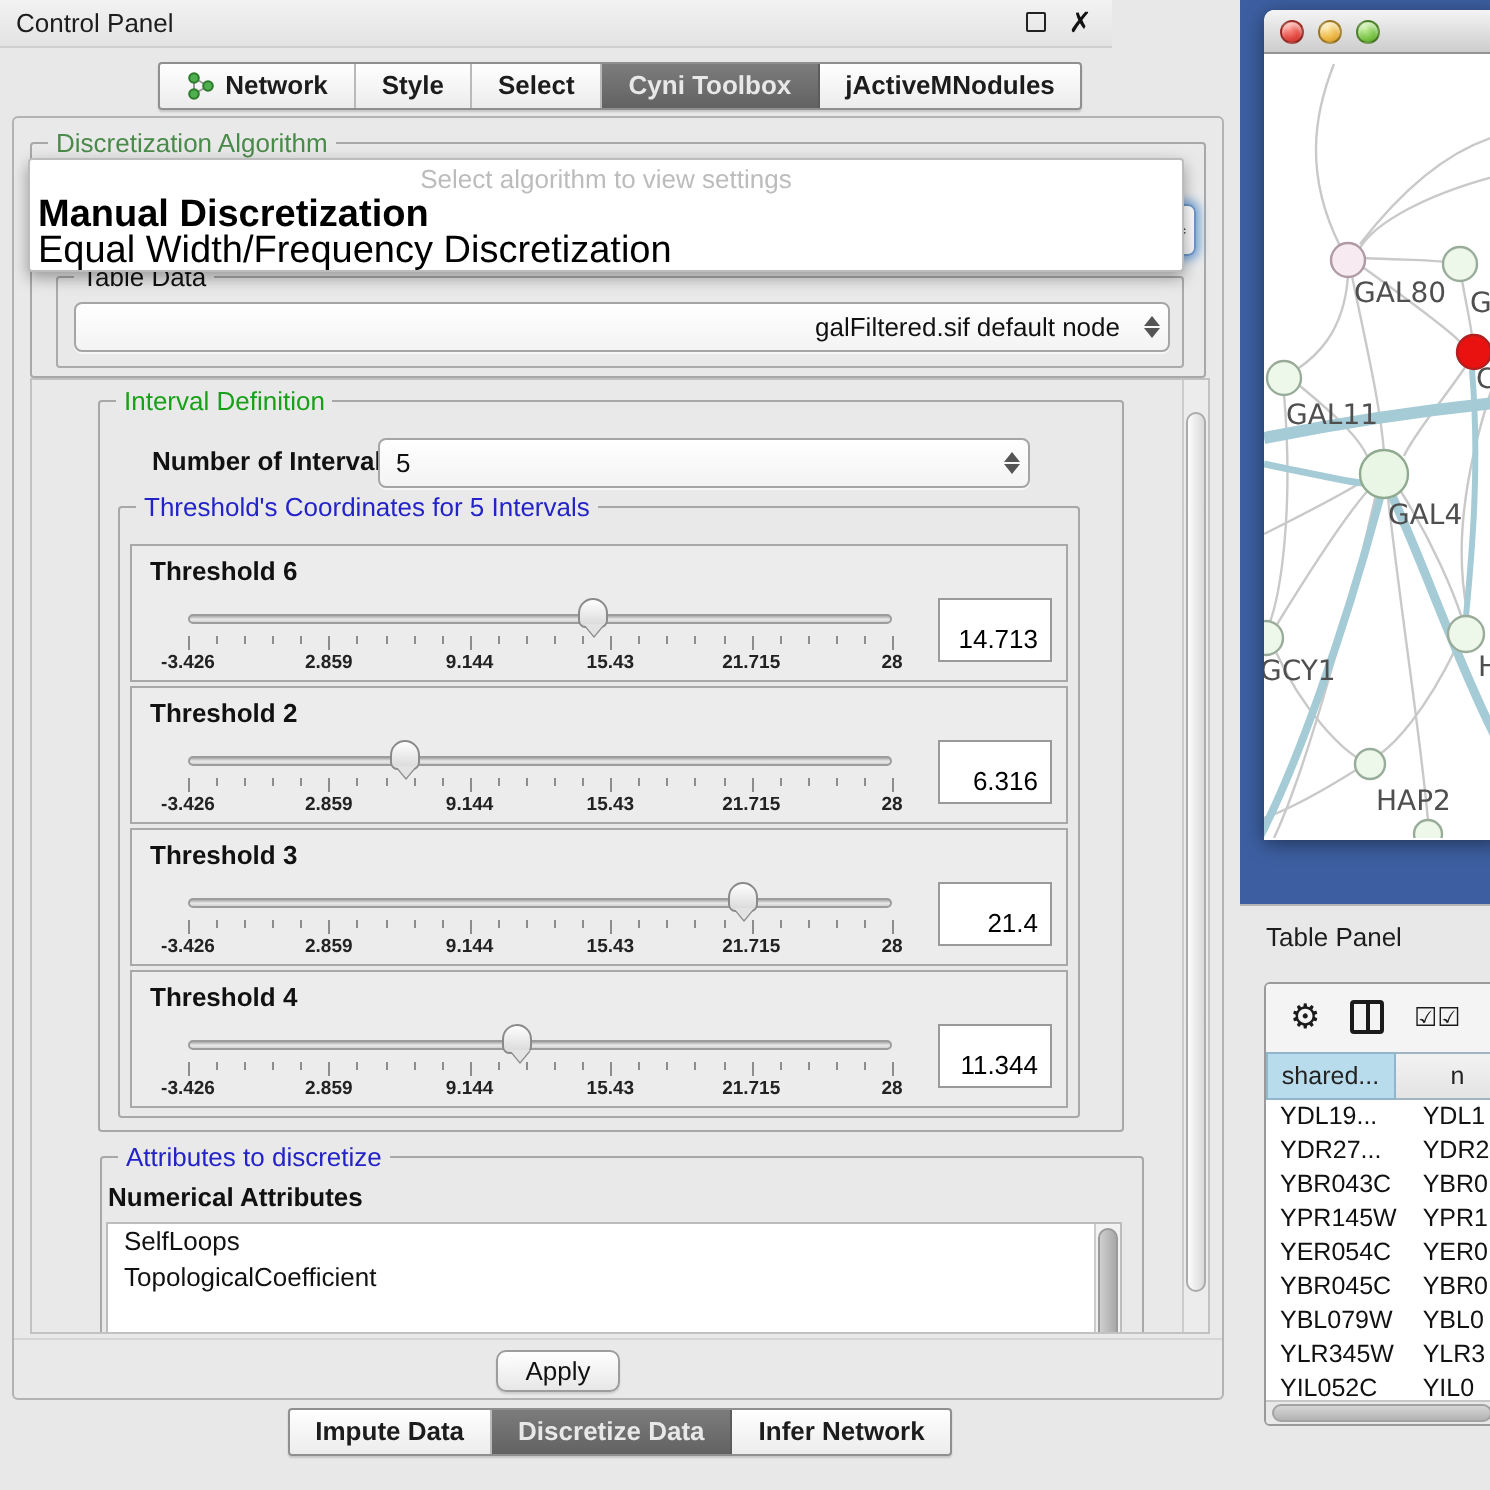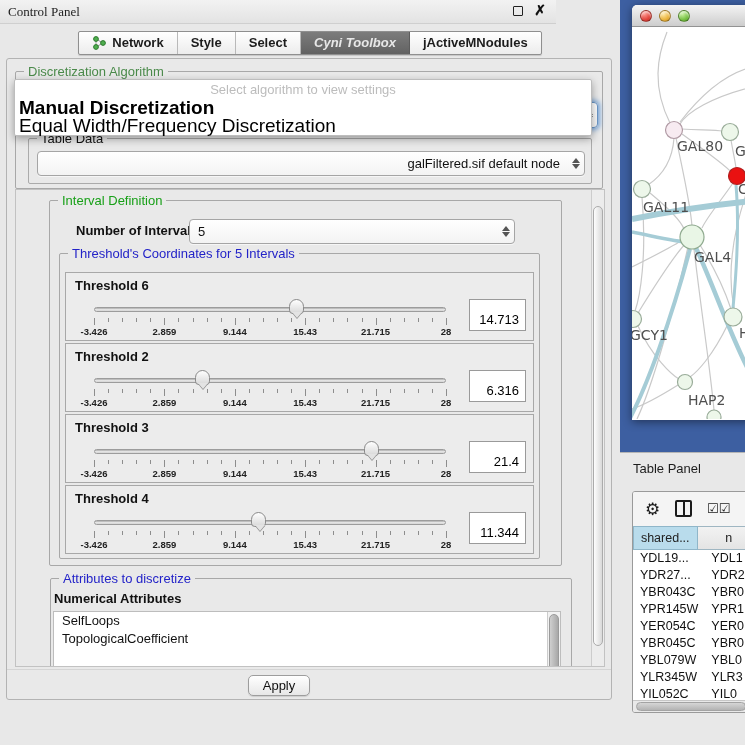--- a/index.html
+++ b/index.html
@@ -2,34 +2,34 @@
 <html><head>
 <meta charset="utf-8">
 <style>
   * { margin:0; padding:0; box-sizing:border-box; }
   html,body { width:745px; height:745px; overflow:hidden; }
   body { font-family:"Liberation Sans","DejaVu Sans",sans-serif; font-size:13px; color:#111; background:#e8e8e8; }
   #root { position:relative; width:745px; height:745px; overflow:hidden; background:#e8e8e8; }
 
   
   .left-panel { position:absolute; left:0; top:0; width:620px; height:745px; background:#e8e8e8; }
-  .titlebar { position:absolute; left:0; top:0; width:556px; height:24px; background:linear-gradient(#f2f2f2,#e3e3e3); border-bottom:1px solid #cfcfcf;font-family:Liberation Serif, serif; }
+  .titlebar { position:absolute; left:0; top:0; width:556px; height:24px; background:linear-gradient(#f2f2f2,#e3e3e3); border-bottom:1px solid #cfcfcf; }
   .titlebar .title { position:absolute; left:8px; top:4px; font-size:13px; color:#1d1d1d; }
   .win-icons { position:absolute; right:10px; top:5px; display:flex; gap:11px; align-items:center; }
   .float-ic { width:10px; height:10px; border:1.5px solid #222; border-radius:1px; }
   .close-ic { font-size:14px; font-weight:bold; color:#111; line-height:12px; }
 
   
   .tabbar { position:absolute; left:0; width:620px; display:flex; justify-content:center; }
   .tabbar.top { top:31px; }
   .tabbar.bottom { top:704px; }
   .seg { display:flex; border:1px solid #8f8f8f; border-radius:2px; overflow:hidden; background:linear-gradient(#ffffff,#ececec); box-shadow:0 1px 1px rgba(0,0,0,.15); }
   .seg .tab { display:flex; align-items:center; gap:5px; padding:3px 13px 4px 13px; font-size:13px; font-weight:600; color:#1c1c1c; border-right:1px solid #b9b9b9; cursor:default; }
   .seg .tab:last-child { border-right:none;justify-content:flex-end; }
-  .seg .tab.active { background:linear-gradient(#7c7c7c,#626262); color:#e8e8e8; border-right-color:#5c5c5c;font-style:italic; }
+  .seg .tab.active { background:linear-gradient(#7c7c7c,#626262); color:#e8e8e8; border-right-color:#5c5c5c; }
 
   
   .main-panel { position:absolute; left:6px; top:58px; width:606px; height:642px; background:#e9e9e9; border:1px solid #b3b3b3; border-radius:3px; }
   .group { position:absolute; border:1px solid #a8a8a8; border-radius:2px; }
   .group > .gtitle { position:absolute; top:-8px; left:8px; background:#e9e9e9; padding:0 4px; font-size:13px; }
   .gtitle.green { color:#18a018; }
   .gtitle.blue  { color:#2323c8; }
   .gtitle.dim-green { color:#4a8a4a; }
 
   .combo { position:absolute; background:linear-gradient(#ffffff,#f3f3f3); border:1px solid #a5a5a5; border-radius:4px; display:flex; align-items:center; box-shadow:0 1px 0 rgba(255,255,255,.6); }
@@ -391,20 +391,33 @@
         <div class="vsb">
           <div class="thumb" style="top:16px; height:440px;"></div>
         </div>
       </div>
 
       <div class="apply-row">
         <div class="apply-btn">Apply</div>
       </div>
     </div>
 
+    <div class="tabbar bottom">
+      <div class="seg" id="bottom-tabs">
+          <div class="tab">
+            <span>Impute Data</span>
+          </div>
+          <div class="tab active">
+            <span>Discretize Data</span>
+          </div>
+          <div class="tab">
+            <span>Infer Network</span>
+          </div>
+        </div>
+    </div>
 
     <div class="algo-popup">
       <div class="prompt">Select algorithm to view settings</div>
       <div id="algo-items">
           <div class="item sel">Manual Discretization</div>
           <div class="item">Equal Width/Frequency Discretization</div>
         </div>
     </div>
   </div>
 

